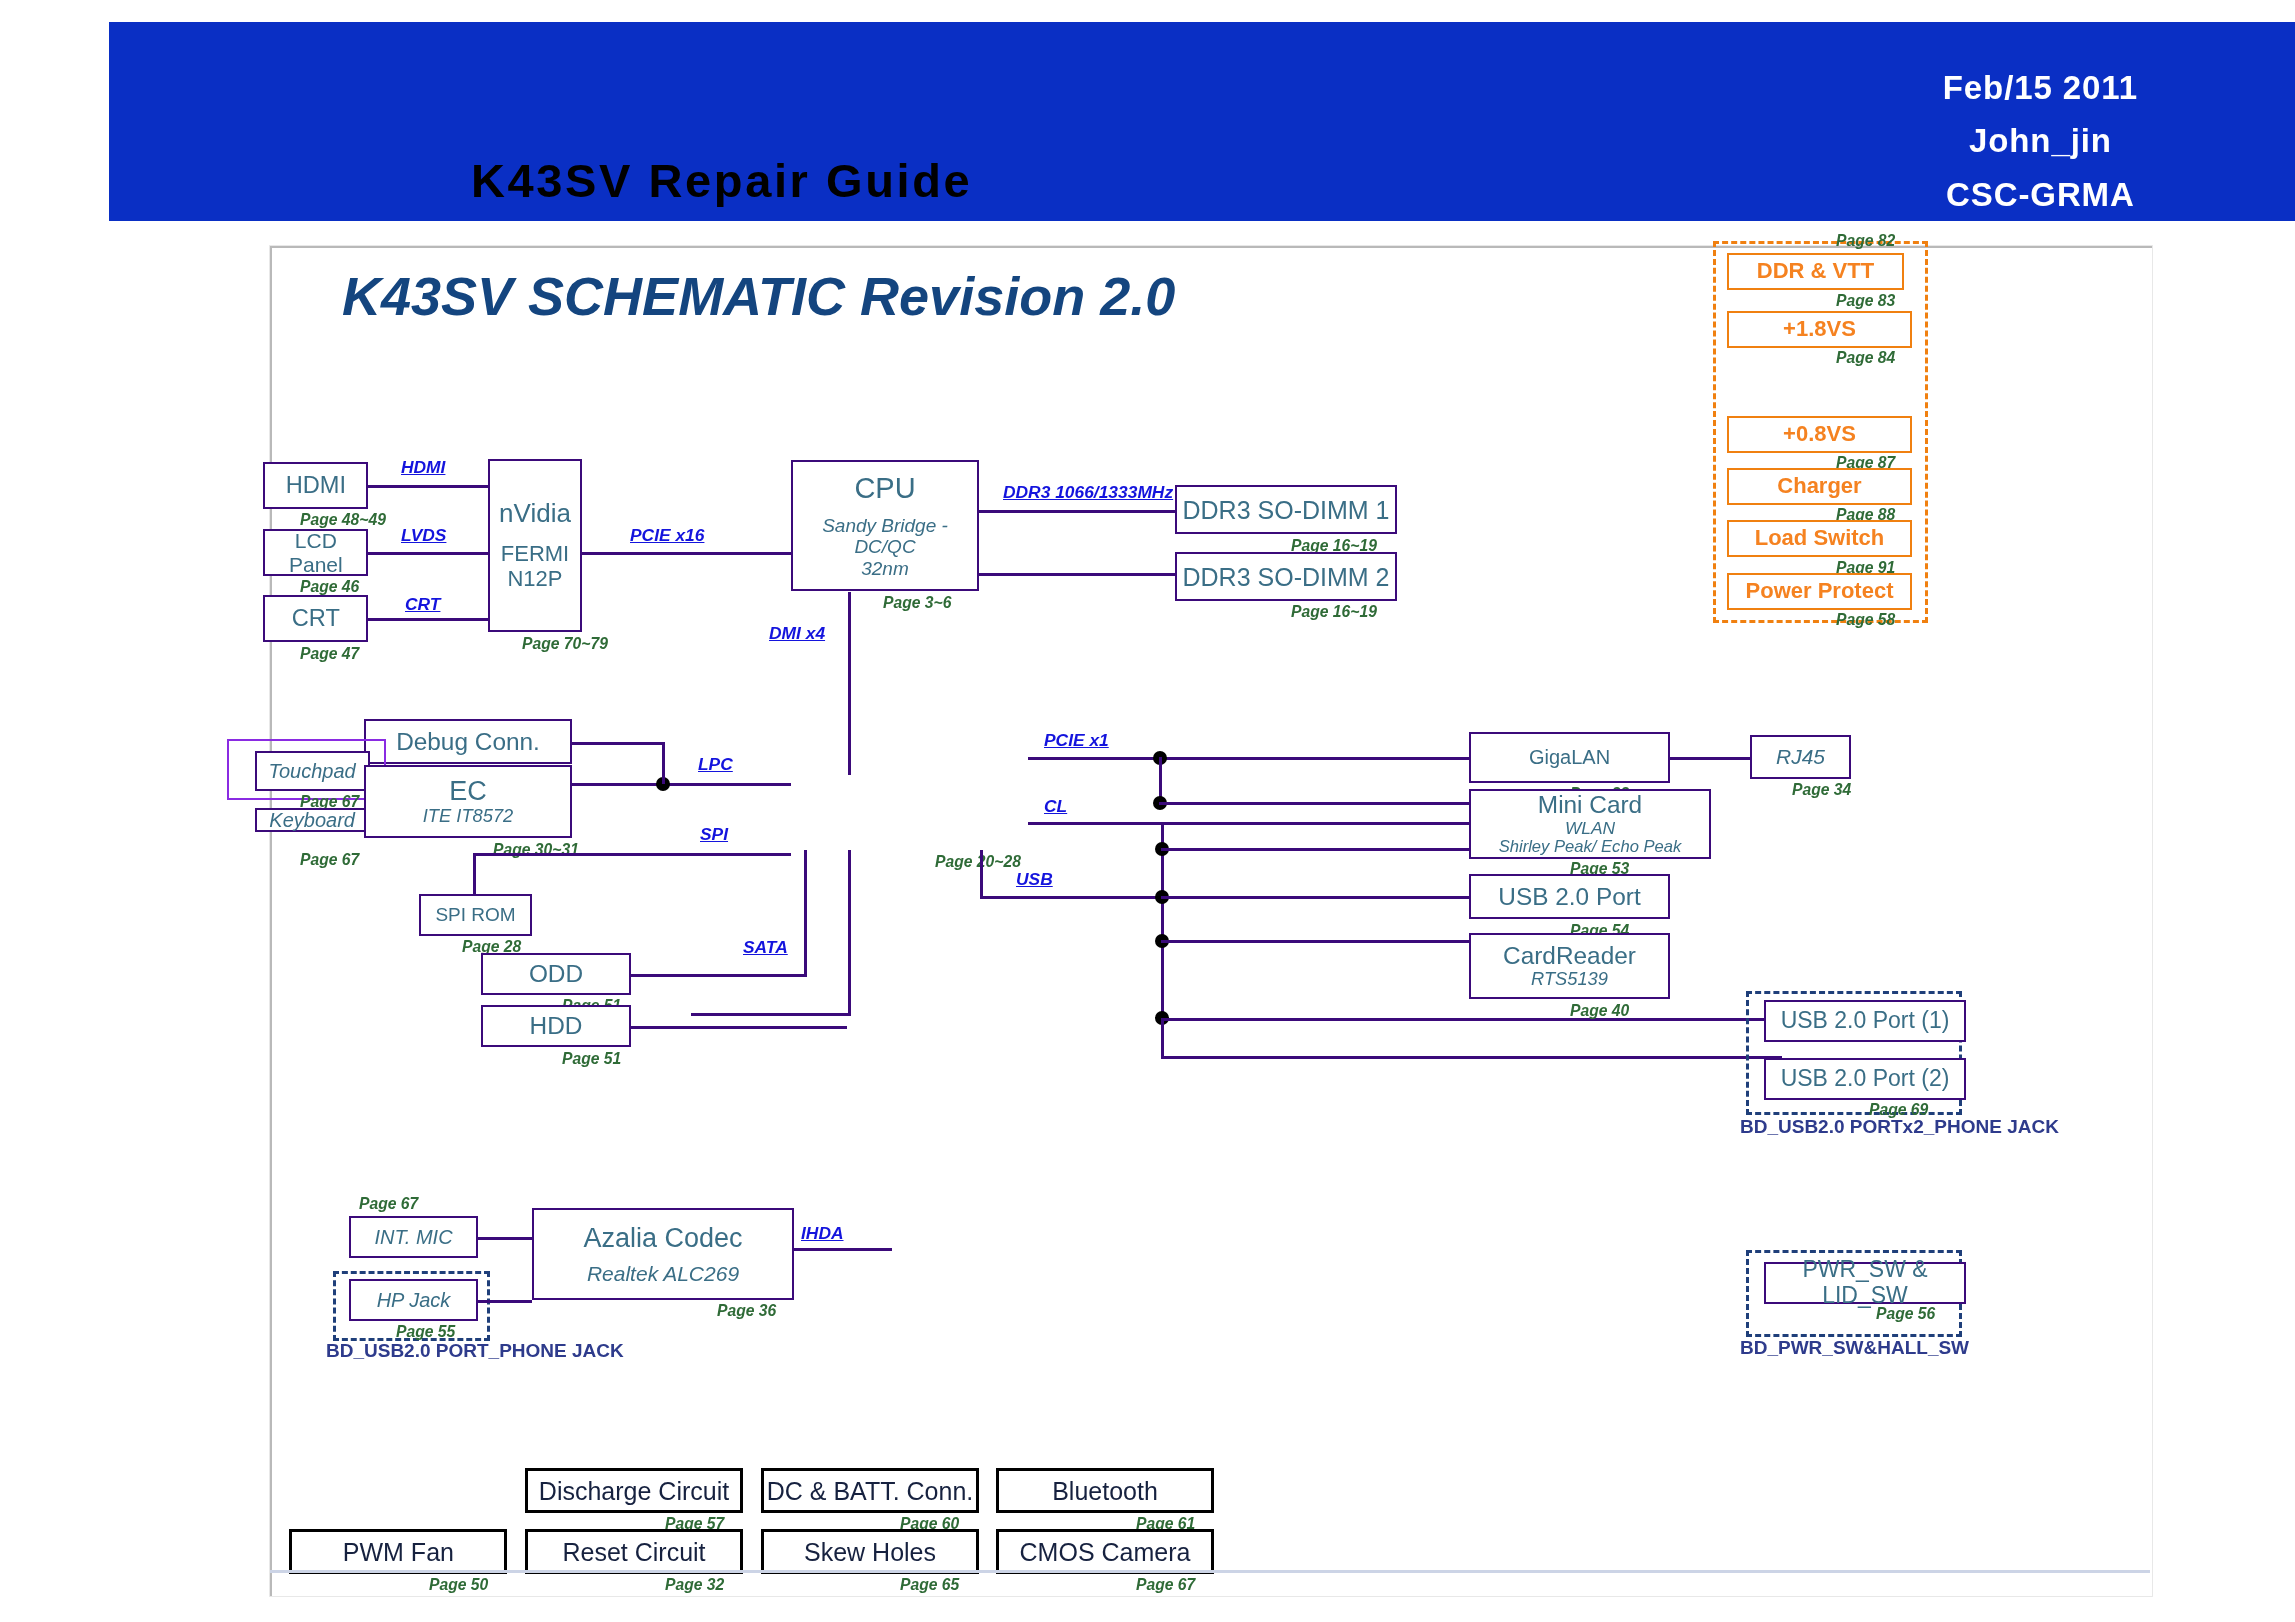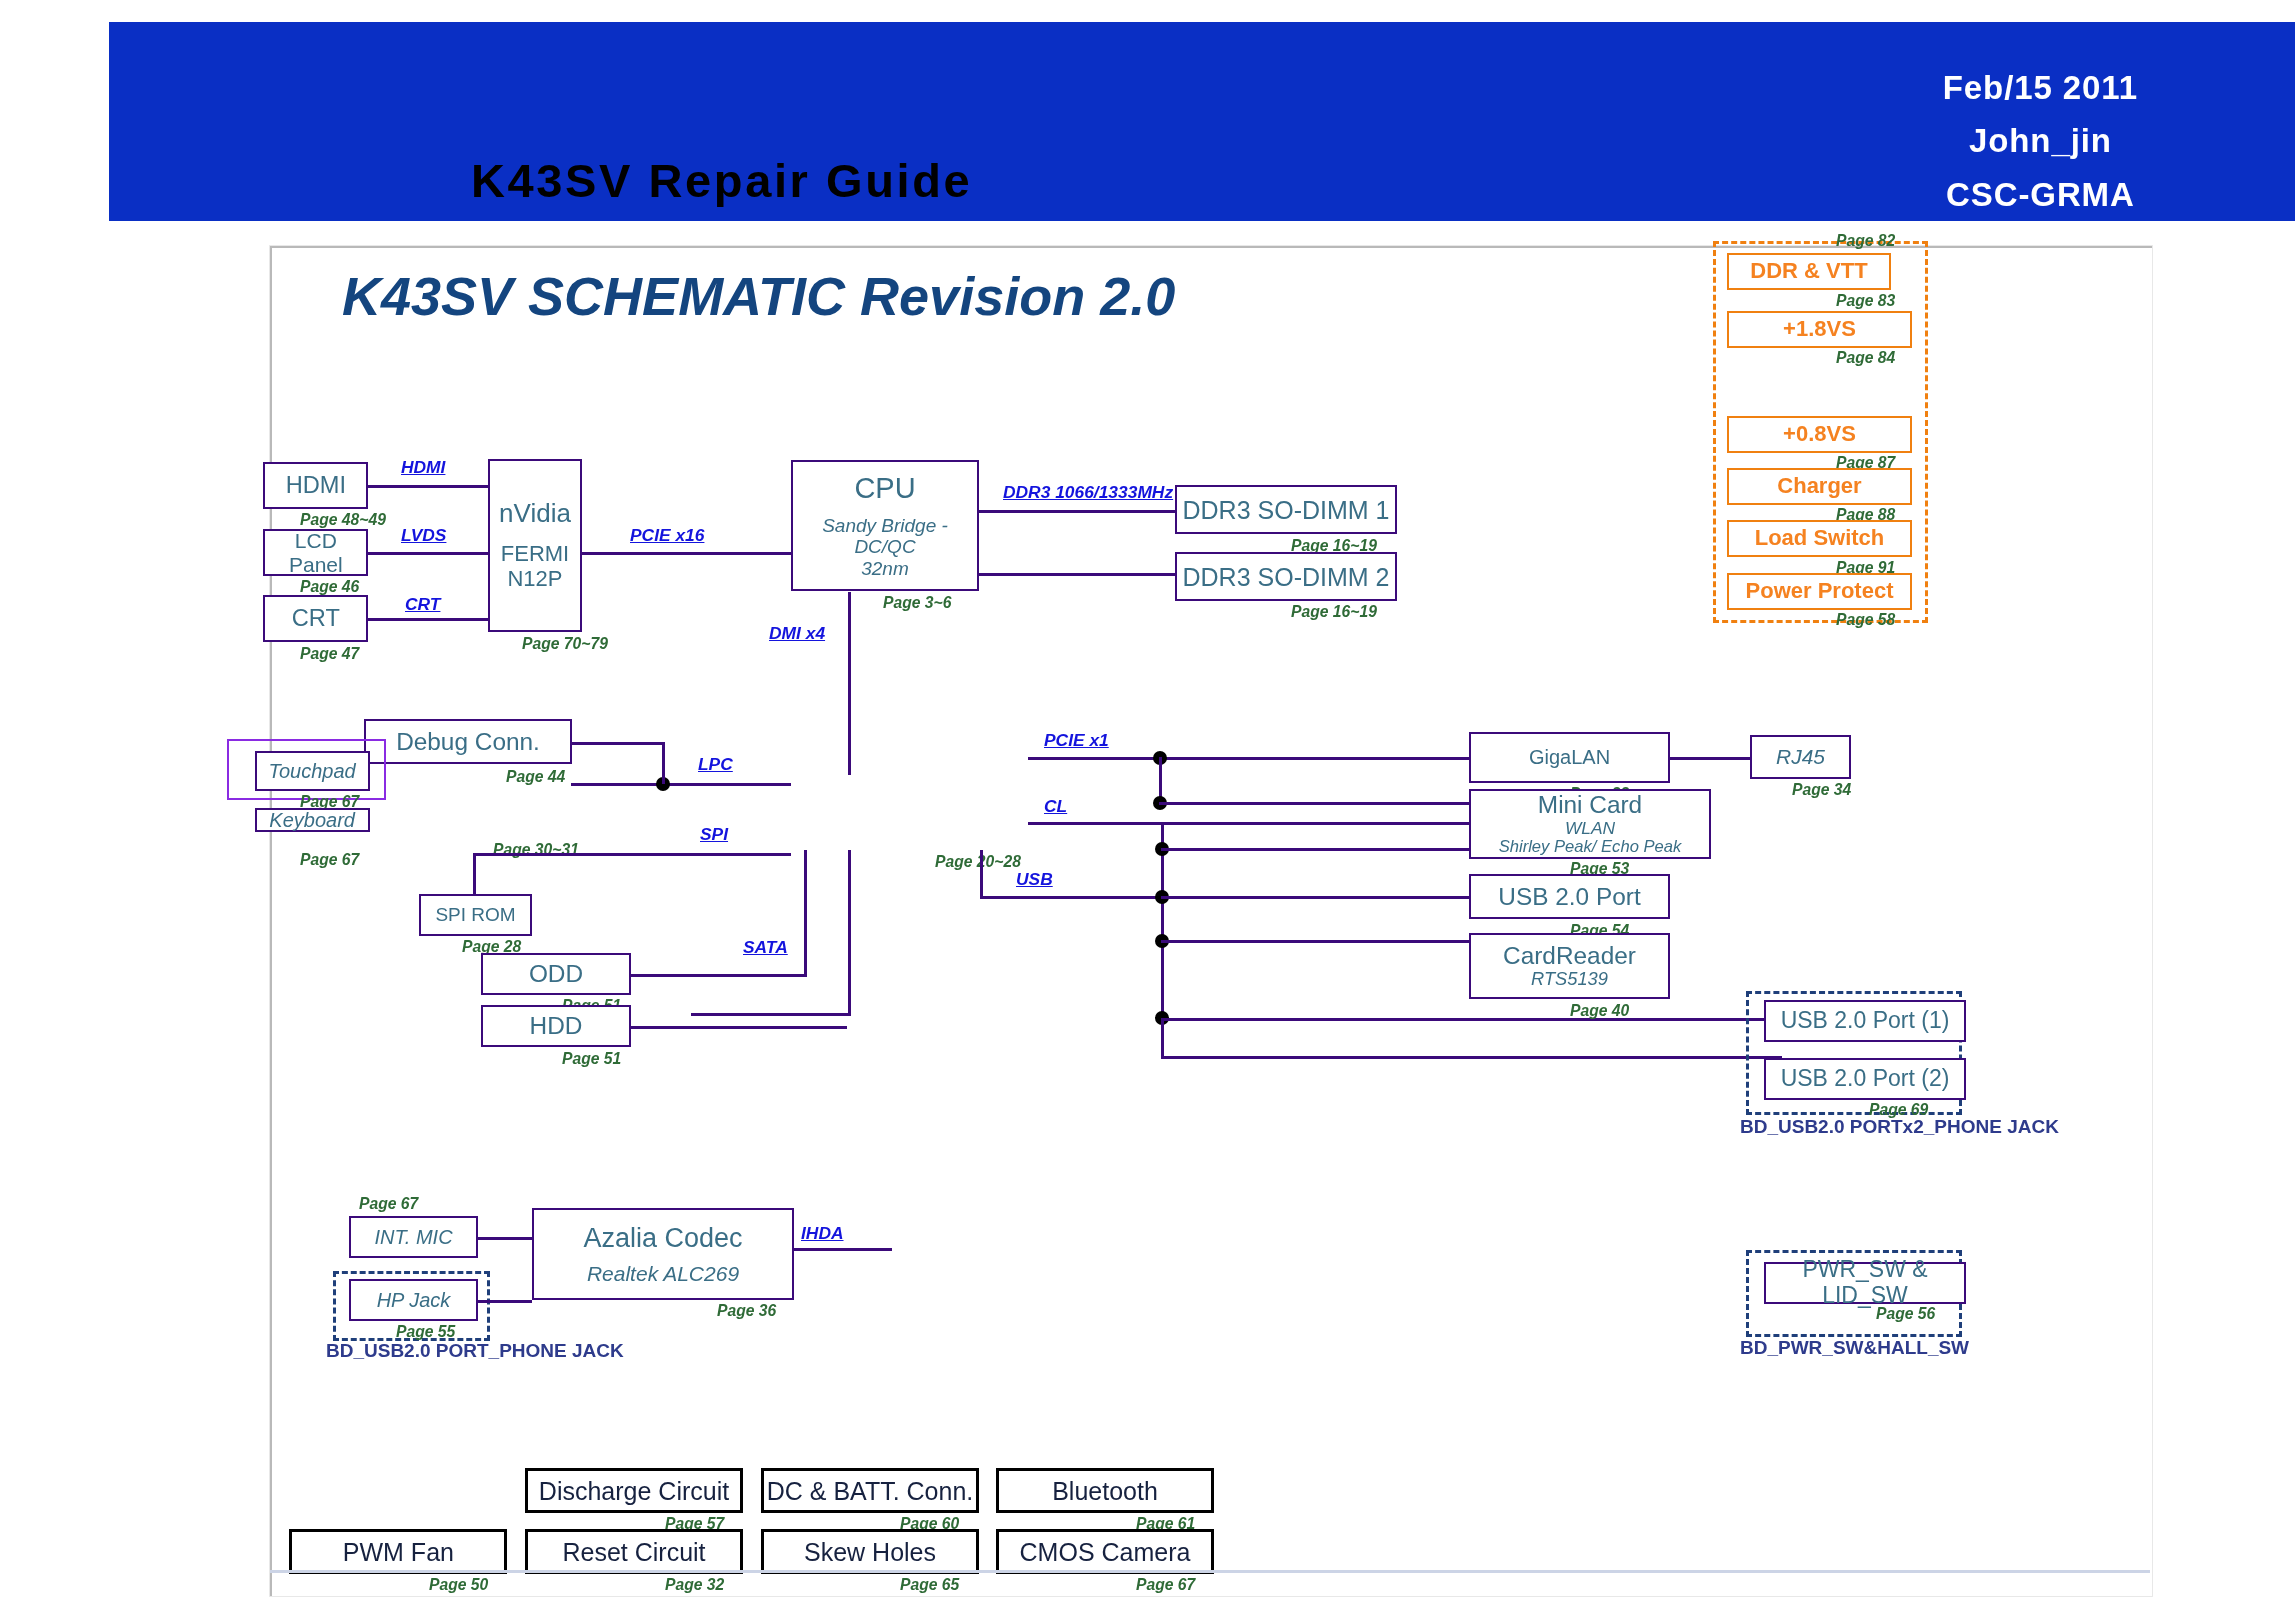--- a/index.html
+++ b/index.html
@@ -136,21 +136,21 @@
   <div class="pg" style="left:1019px;top:289px;">Page 16~19</div>
 
   <div class="blk" style="left:903px;top:304px;width:222px;height:49px;">
     <span class="t1" style="font-size:25px;">DDR3 SO-DIMM 2</span>
   </div>
   <div class="pg" style="left:1019px;top:355px;">Page 16~19</div>
 
   <div class="dashgrp orange" style="left:1441px;top:-7px;width:215px;height:382px;"></div>
   <div class="pg" style="left:1564px;top:-15.7px;">Page 82</div>
 
-  <div class="blk orange" style="left:1455px;top:5.2px;width:164px;height:37px;">
+  <div class="blk orange" style="left:1455px;top:5.2px;width:177px;height:37px;">
     <span class="t1">DDR &amp; VTT</span>
   </div>
   <div class="pg" style="left:1564px;top:44px;">Page 83</div>
 
   <div class="blk orange" style="left:1455px;top:63px;width:185px;height:37px;">
     <span class="t1">+1.8VS</span>
   </div>
   <div class="pg" style="left:1564px;top:101px;">Page 84</div>
 
   <div class="blk orange" style="left:1455px;top:168px;width:185px;height:37px;">
@@ -184,20 +184,24 @@
   <div class="blk" style="left:-17.4px;top:503px;width:115px;height:40px;">
     <span class="t1" style="font-size:20px;font-style:italic;">Touchpad</span>
   </div>
   <div class="pg" style="left:28px;top:545px;">Page 67</div>
 
   <div class="blk" style="left:-17.4px;top:560px;width:115px;height:24px;">
     <span class="t1" style="font-size:20px;font-style:italic;">Keyboard</span>
   </div>
   <div class="pg" style="left:28px;top:603px;">Page 67</div>
 
+  <div class="blk" style="left:92px;top:517px;width:208px;height:73px;">
+    <span class="t1" style="font-size:27px;">EC</span>
+    <span class="t2">ITE IT8572</span>
+  </div>
   <div class="pg" style="left:221px;top:593px;">Page 30~31</div>
 
   <div class="wire wh" style="left:98px;top:541px;width:0;"></div>
   <div class="wire wh" style="left:98px;top:539px;width:0;"></div>
   <div class="wire wh" style="left:97px;top:535px;width:0;"></div>
   <div class="wire wh" style="left:97px;top:538px;width:0;"></div>
 
   <div class="wire wh" style="left:98px;top:535px;width:0;"></div>
   <div class="wire wh" style="left:98px;top:538px;width:0;"></div>
 

